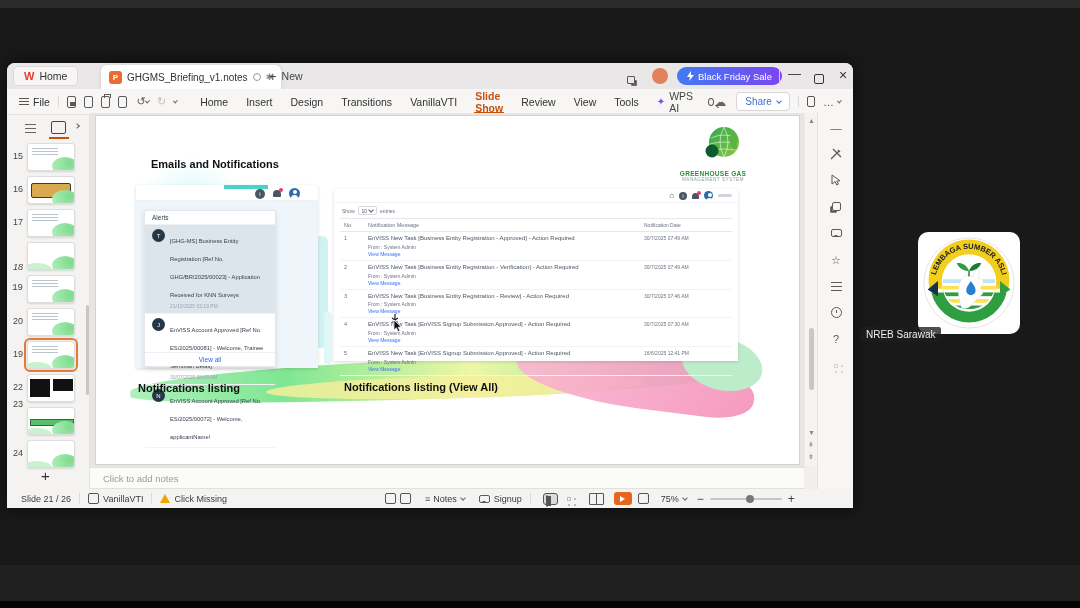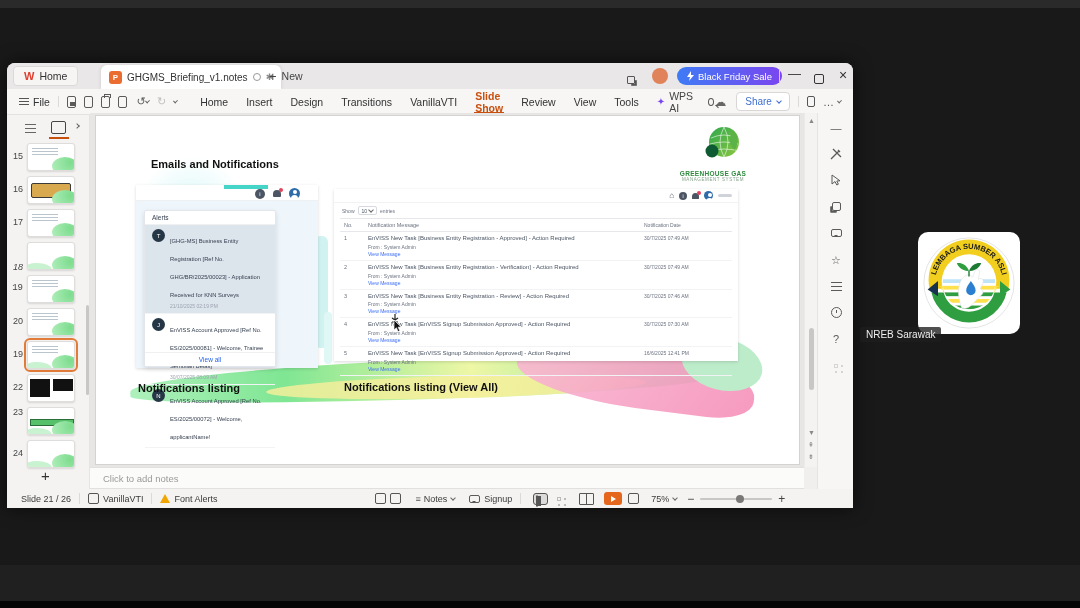--- a/index.html
+++ b/index.html
@@ -273,21 +273,21 @@
       <div class="thumb selected" style="top:226px;">
           <span class="t-lines"></span>
           <span class="t-green"></span>
           <span class="t-green2"></span>
         </div>
       <div class="thumbnum" style="top:267px;">22</div>
       <div class="thumb" style="top:259px;">
           <span class="t-dark1"></span>
           <span class="t-dark2"></span>
         </div>
-      <div class="thumbnum" style="top:292px;">23</div>
+      <div class="thumbnum" style="top:284px;">23</div>
       <div class="thumb" style="top:292px;">
           <span class="t-banner"></span>
           <span class="t-green"></span>
           <span class="t-green2"></span>
         </div>
       <div class="thumbnum" style="top:333px;">24</div>
       <div class="thumb" style="top:325px;">
           <span class="t-green"></span>
           <span class="t-green2"></span>
         </div>
@@ -483,21 +483,21 @@
       <div class="notes-ph">Click to add notes</div>
     </div>
 
     <div class="abs statusbar">
       <span style="margin-left:14px;">Slide 21 / 26</span>
       <div class="sep"></div>
       <span class="vbox"></span>
       <span>VanillaVTI</span>
       <div class="sep"></div>
       <span class="warn"></span>
-      <span>Font Alerts</span>
+      <span>Click Missing</span>
 
       <span class="vbox" style="margin-left:158px;"></span>
       <span class="vbox"></span>
       <span style="margin-left:10px;margin-right:3px;color:#555;">≡</span>
       <span>Notes</span>
       <span class="chev" style="margin-left:4px;"></span>
       <span class="bub" style="margin-left:14px;margin-right:4px;"></span>
       <span>Signup</span>
       <div class="sep"></div>
       <span class="view-ic v1wrap"><span class="view-ic v1" style="margin:0;"></span></span>

